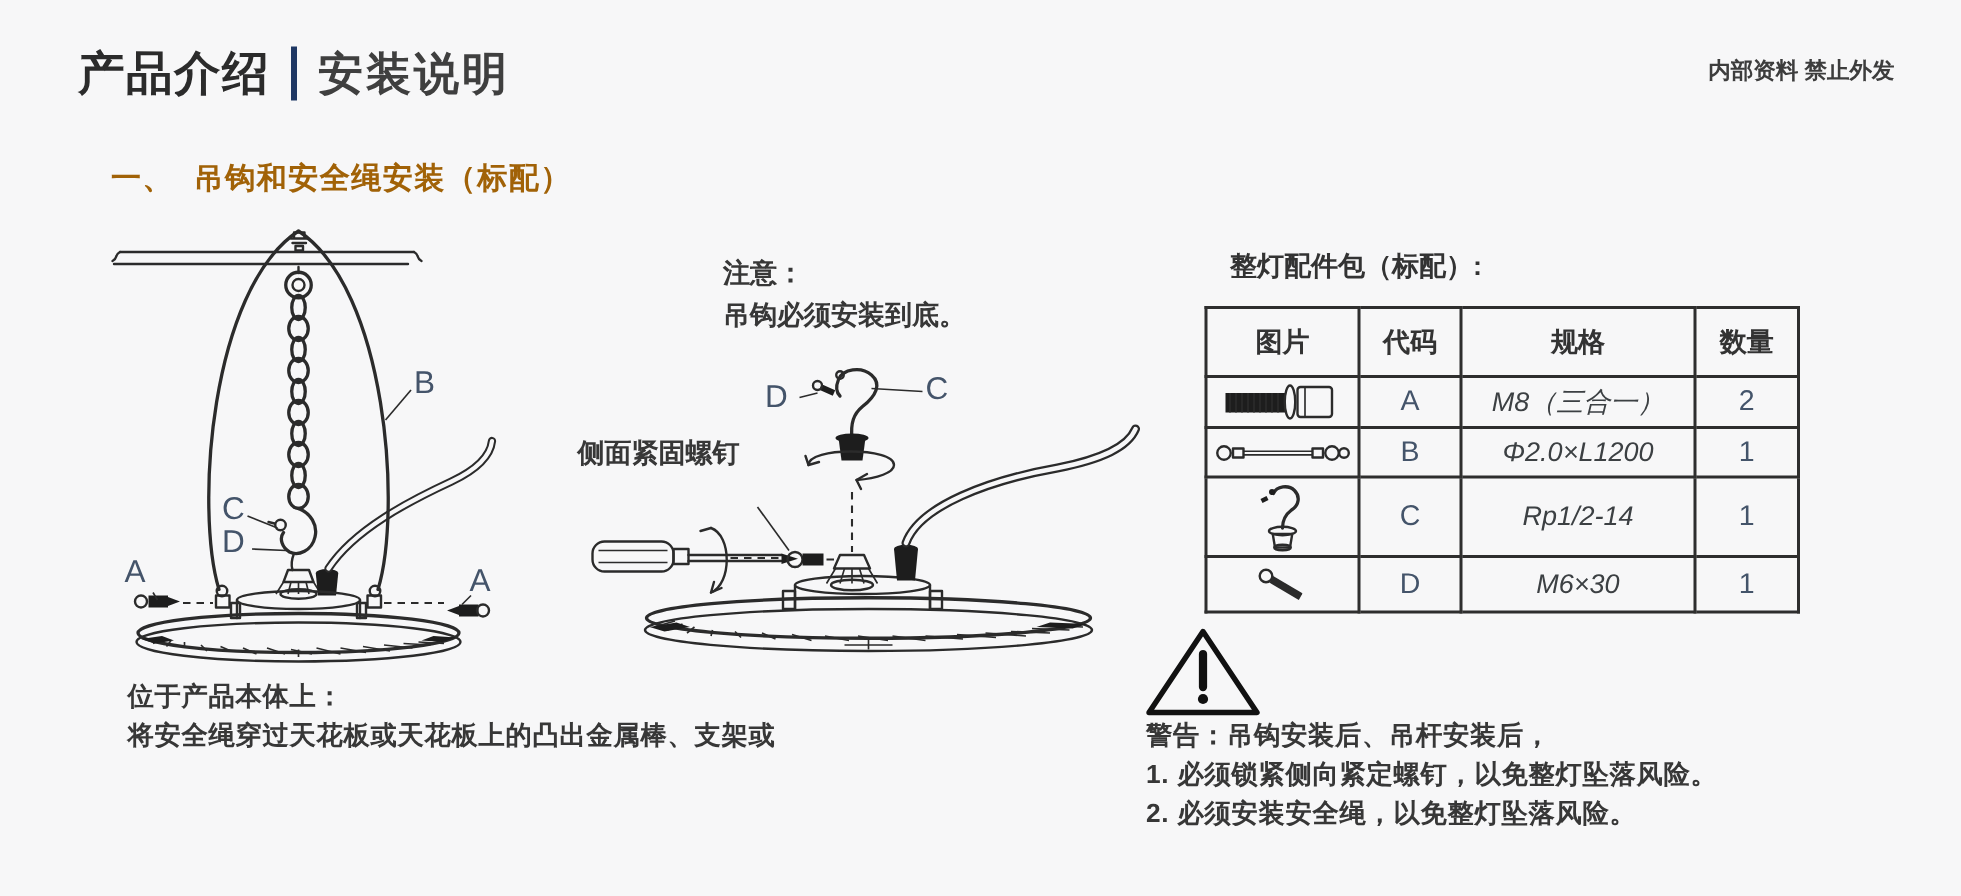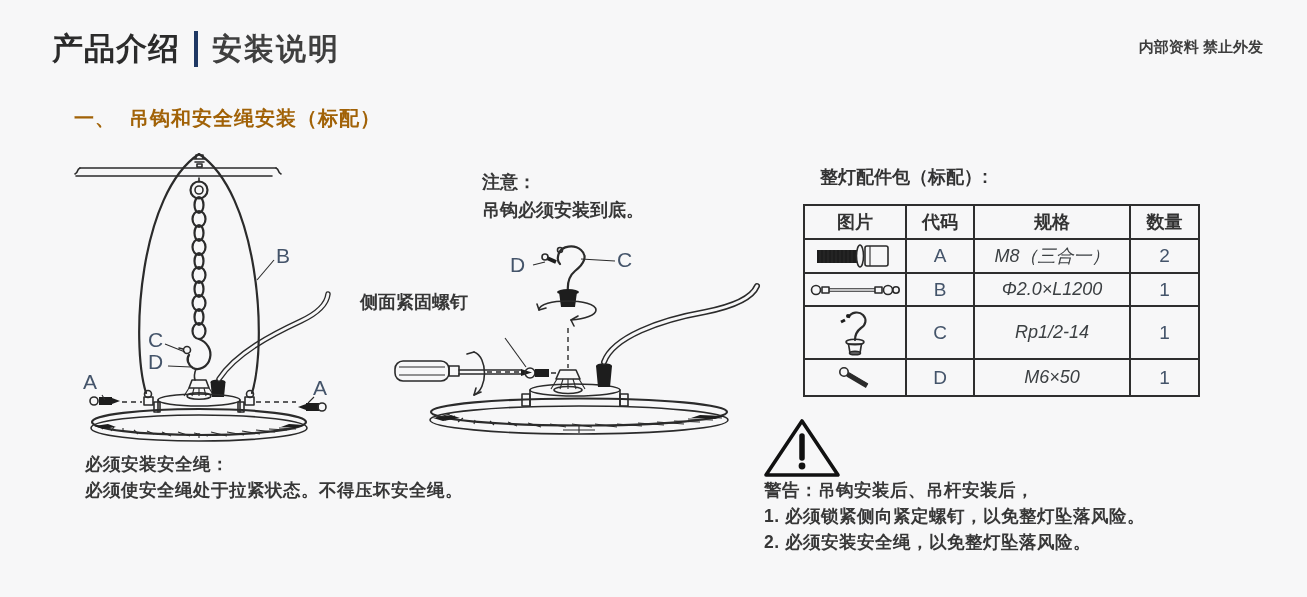--- a/index.html
+++ b/index.html
@@ -22,32 +22,32 @@
 
   .section-heading { position:absolute; left:74px; top:105px; font-size:20px; font-weight:700;
                      color:#a16207; letter-spacing:1px; white-space:pre; }
 
   
   .lbl { position:absolute; font-size:21px; color:#44546a; line-height:21px; }
 
   
   .note-block { position:absolute; left:482px; top:168px; font-size:18px; font-weight:700;
                 line-height:28px; color:#373737; }
-  .side-screw-block { position:absolute; left:360px; top:288px; font-size:18px; font-weight:700;
+  .side-screw-block { position:absolute; left:385px; top:288px; font-size:18px; font-weight:700;
                       line-height:29px; color:#373737; }
   .table-title { position:absolute; left:803px; top:165px; font-size:18px; font-weight:700; color:#333;margin-left:17px; }
 
   table.parts { position:absolute; left:803px; top:204px; width:395px; border-collapse:collapse;
                 table-layout:fixed; }
   table.parts td, table.parts th { border:2px solid #2e2e2e; text-align:center; vertical-align:middle;
                 padding:0; }
   table.parts th { font-size:18px; font-weight:700; color:#333; }
   td.code, td.qty { font-size:19px; color:#44546a; }
   td.spec { font-size:18px; color:#3c4043;font-style:italic; }
-  tr.hrow { height:34px; } tr.r0 { height:34px; } tr.r1 { height:33px; }
+  tr.hrow { height:46px; } tr.r0 { height:34px; } tr.r1 { height:33px; }
   tr.r2 { height:53px; } tr.r3 { height:37px; }
   td.pic svg { display:block; margin:0 auto; }
 
   .rope-block { position:absolute; left:85px; top:451px; font-size:17.5px; font-weight:700;
                 line-height:26px; color:#373737; letter-spacing:0.5px; }
   .warn-block { position:absolute; left:764px; top:477px; font-size:17.5px; font-weight:700;
                 line-height:26px; color:#373737; letter-spacing:0.5px; }
 
   svg .ln { stroke:#2b2b2b; fill:none; stroke-width:1.6; stroke-linecap:round; stroke-linejoin:round; }
   svg .ln2 { stroke:#2b2b2b; fill:none; stroke-width:2.2; stroke-linecap:round; stroke-linejoin:round; }
@@ -313,29 +313,29 @@
     </tr>
     <tr class="r3">
       <td class="pic">
         <svg width="38" height="28" viewBox="0 0 38 28">
           <circle class="ln" cx="8" cy="8" r="4.2"></circle>
           <path d="M11.5 10.5 L31 22" stroke="#2b2b2b" stroke-width="4.5" fill="none"></path>
           <path class="thin" d="M12.5 8.5 L32 20" stroke="#8a8a8a"></path>
         </svg>
       </td>
       <td class="code">D</td>
-      <td class="spec">M6×50</td>
+      <td class="spec">M6×30</td>
       <td class="qty">1</td>
     </tr>
   </tbody>
     </table>
 
   <div class="rope-block">
-    <div>必须安装安全绳：</div>
-    <div>必须使安全绳处于拉紧状态。不得压坏安全绳。</div>
+    <div>位于产品本体上：</div>
+    <div>将安全绳穿过天花板或天花板上的凸出金属棒、支架或</div>
   </div>
 
   <svg class="abs" style="left:762px; top:417px;" width="80" height="62" viewBox="0 0 80 62">
     <path d="M40 4 L76 58 H4 Z" fill="none" stroke="#111" stroke-width="3.6" stroke-linejoin="round"></path>
     <path d="M40 19 L40 41" stroke="#111" stroke-width="5.5" stroke-linecap="round" fill="none"></path>
     <circle cx="40" cy="49" r="3.4" fill="#111"></circle>
   </svg>
   <div class="warn-block">
     <div>警告：吊钩安装后、吊杆安装后，</div>
     <div>1. 必须锁紧侧向紧定螺钉，以免整灯坠落风险。</div>

